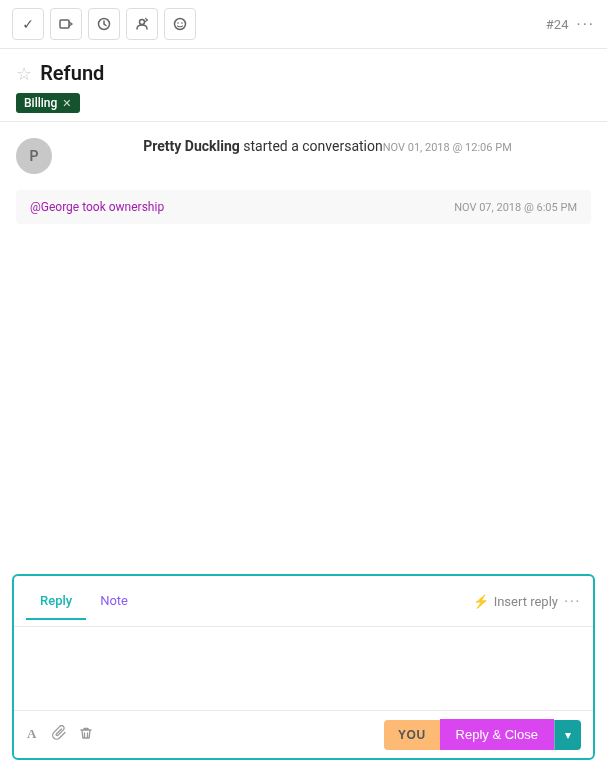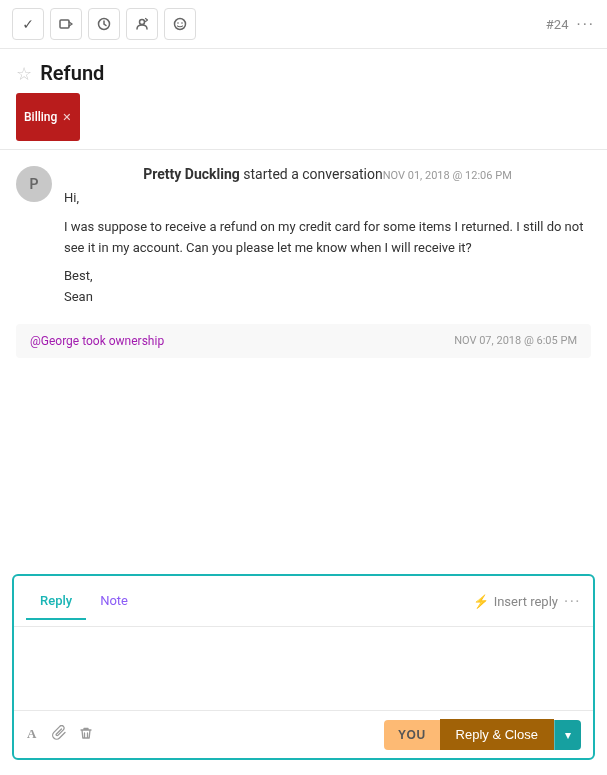--- a/index.html
+++ b/index.html
@@ -74,24 +74,24 @@
     }
     .ticket-title {
       font-size: 20px;
       font-weight: 600;
       color: #1a1a1a;
     }
     .tag {
       display: inline-flex;
       align-items: center;
       gap: 5px;
-      background: #b91c1c;
+      background: #14532d;
       color: #fff;
       border-radius: 3px;
-      padding: 17px 8px;
+      padding: 3px 8px;
       font-size: 12px;
       font-weight: 500;
       text-align: right;
     }
     .tag-close {
       cursor: pointer;
       font-size: 11px;
       opacity: 0.8;
     }
 
@@ -256,21 +256,21 @@
       border: none;
       border-radius: 4px 0 0 4px;
       padding: 8px 14px;
       font-size: 12px;
       font-weight: 600;
       cursor: pointer;
       text-transform: uppercase;
       letter-spacing: 0.5px;
     }
     .reply-close-btn {
-      background: #a16207;
+      background: #d946ef;
       color: #fff;
       border: none;
       border-radius: 0 0 0 0;
       padding: 8px 16px;
       font-size: 13px;
       font-weight: 500;
       cursor: pointer;
     }
     .reply-close-dropdown {
       background: #16a0a0;
@@ -348,25 +348,20 @@
     <div class="message-block">
       <div class="avatar">P</div>
       <div class="message-content">
         <div class="message-header">
           <span>
             <strong>Pretty Duckling</strong>
             <span> started a conversation</span>
           </span>
           <span class="message-time">NOV 01, 2018 @ 12:06 PM</span>
         </div>
-        <div class="message-body">
-          <p>Hi,</p>
-          <p>I was suppose to receive a refund on my credit card for some items I returned. I still do not see it in my account. Can you please let me know when I will receive it?</p>
-          <p>Best,<br>Sean</p>
-        </div>
       </div>
     </div>
 
     <div class="activity-row">
       <span class="activity-text">@George took ownership</span>
       <span class="activity-time">NOV 07, 2018 @ 6:05 PM</span>
     </div>
   </div>
 
   <div class="spacer"></div>

